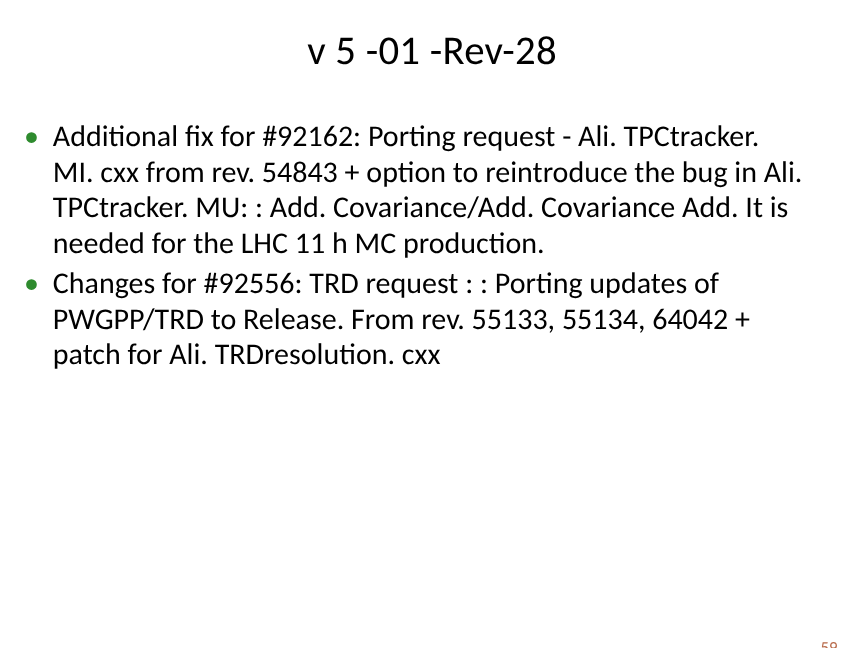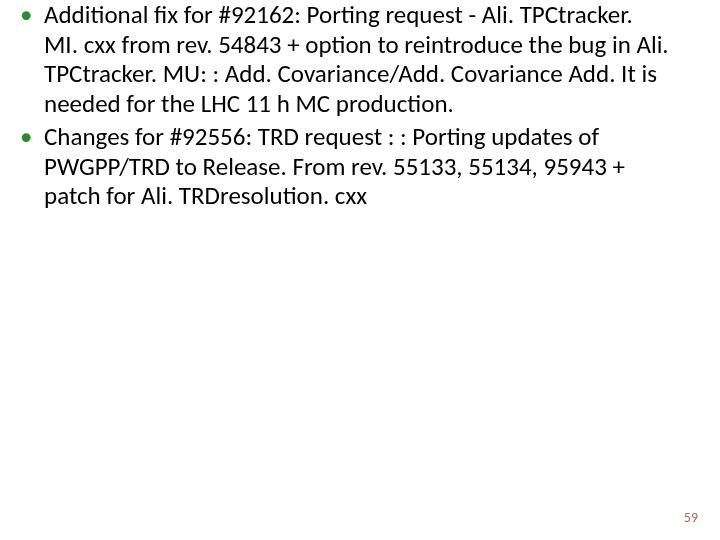--- a/index.html
+++ b/index.html
@@ -55,20 +55,21 @@
     right: 22px;
     bottom: 14px;
     font-size: 14px;
     color: #b86a4a;
   }
 </style>
 </head>
 <body>
 
 <div class="slide">
+  <div class="title">v 5 -01 -Rev-28</div>
   <div class="content">
     <ul class="bullets">
       <li>Additional fix for #92162: Porting request - Ali. TPCtracker. MI. cxx from rev. 54843 + option to reintroduce the bug in Ali. TPCtracker. MU: : Add. Covariance/Add. Covariance Add. It is needed for the LHC 11 h MC production.</li>
-      <li>Changes for #92556: TRD request : : Porting updates of PWGPP/TRD to Release. From rev. 55133, 55134, 95943 + patch for Ali. TRDresolution. cxx</li>
+      <li>Changes for #92556: TRD request : : Porting updates of PWGPP/TRD to Release. From rev. 55133, 55134, 64042 + patch for Ali. TRDresolution. cxx</li>
     </ul>
   </div>
   <div class="page-number">59</div>
 </div>
 
 </body></html>

